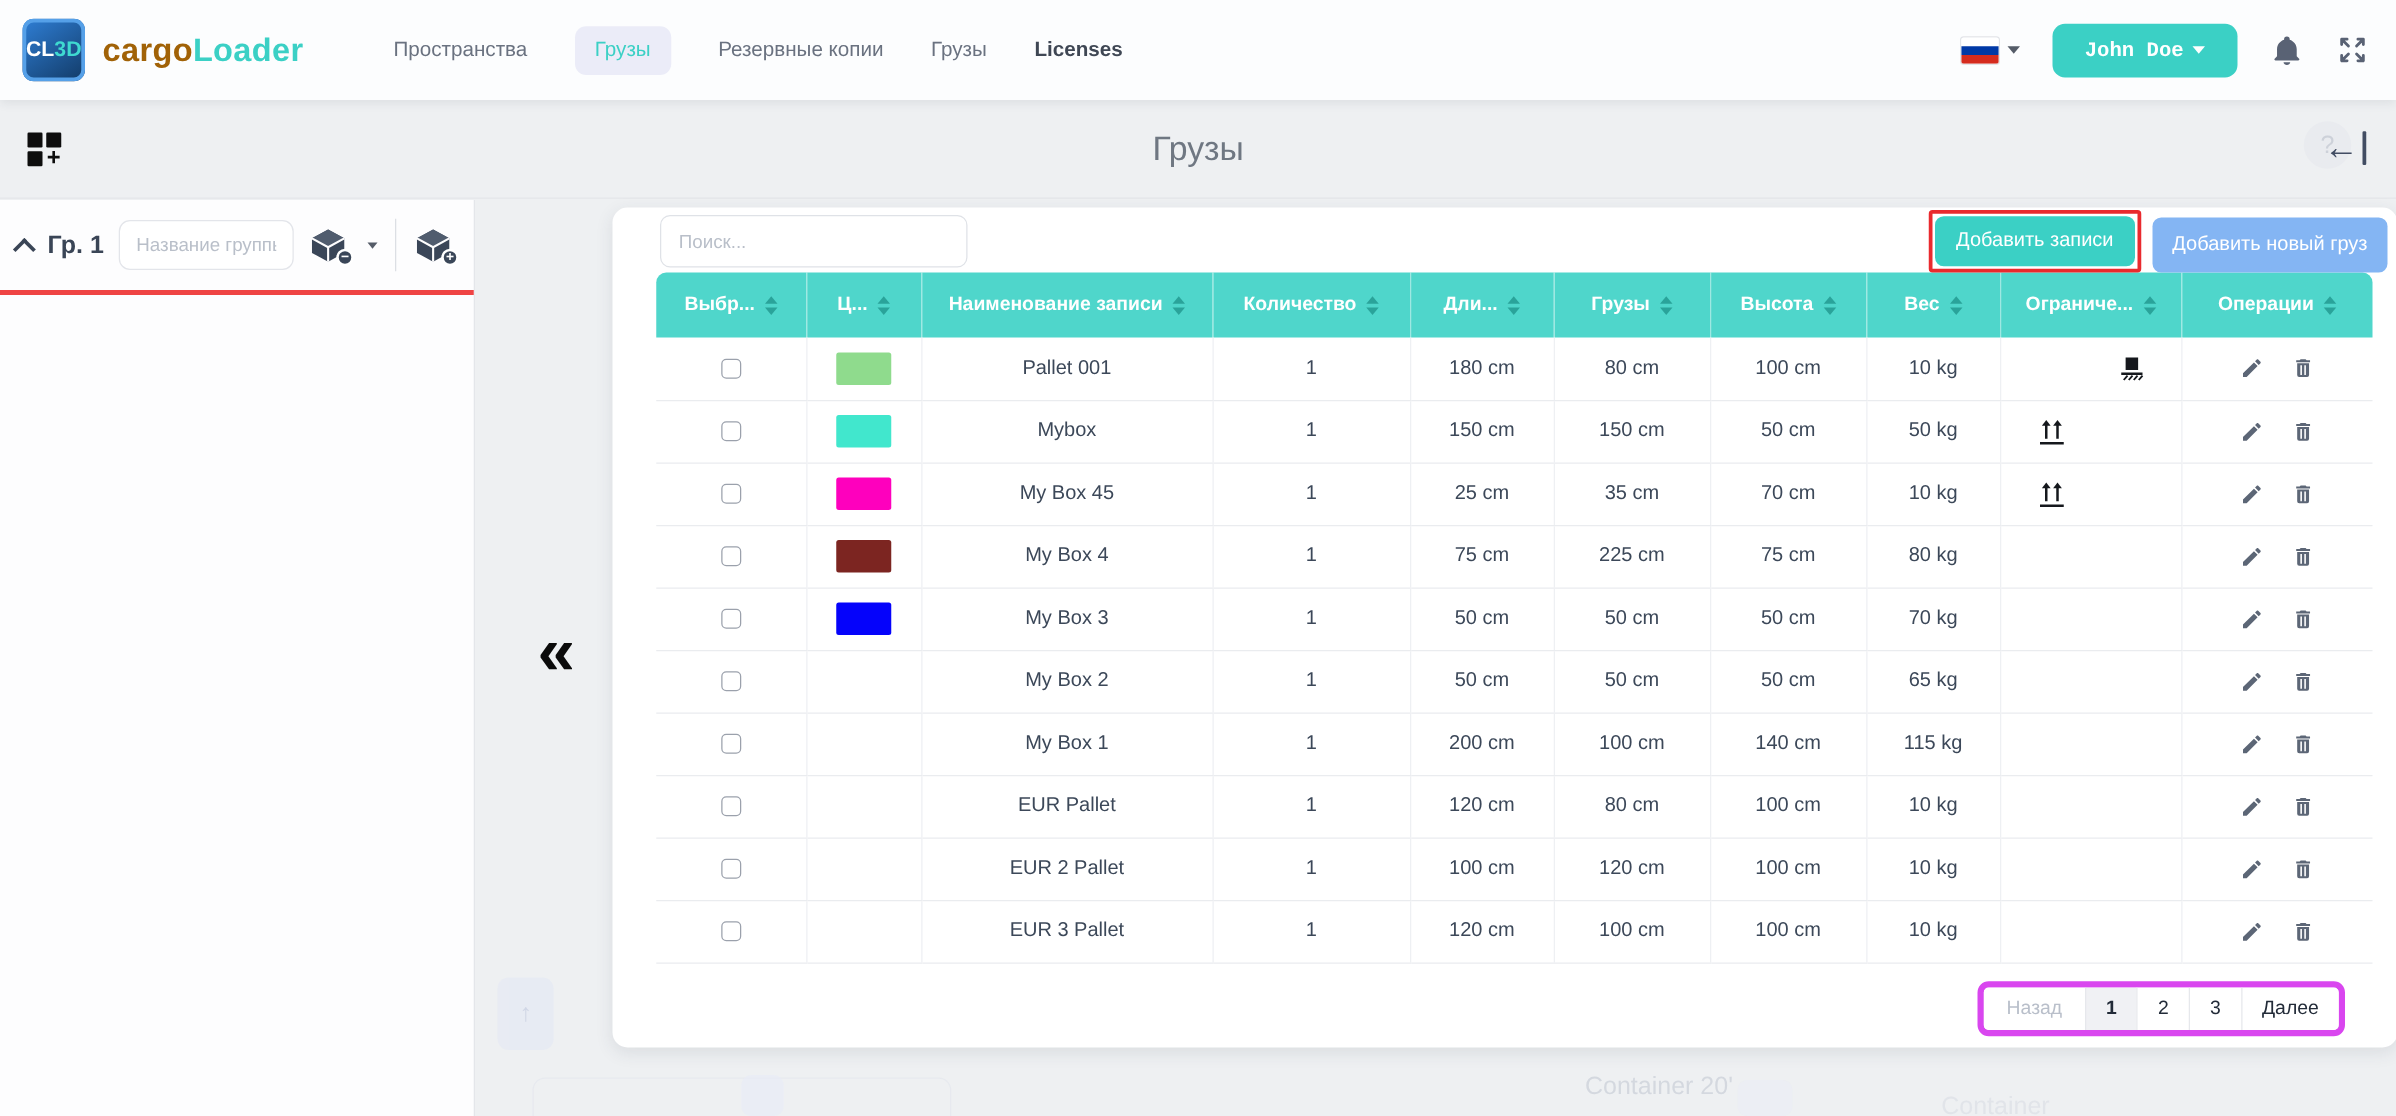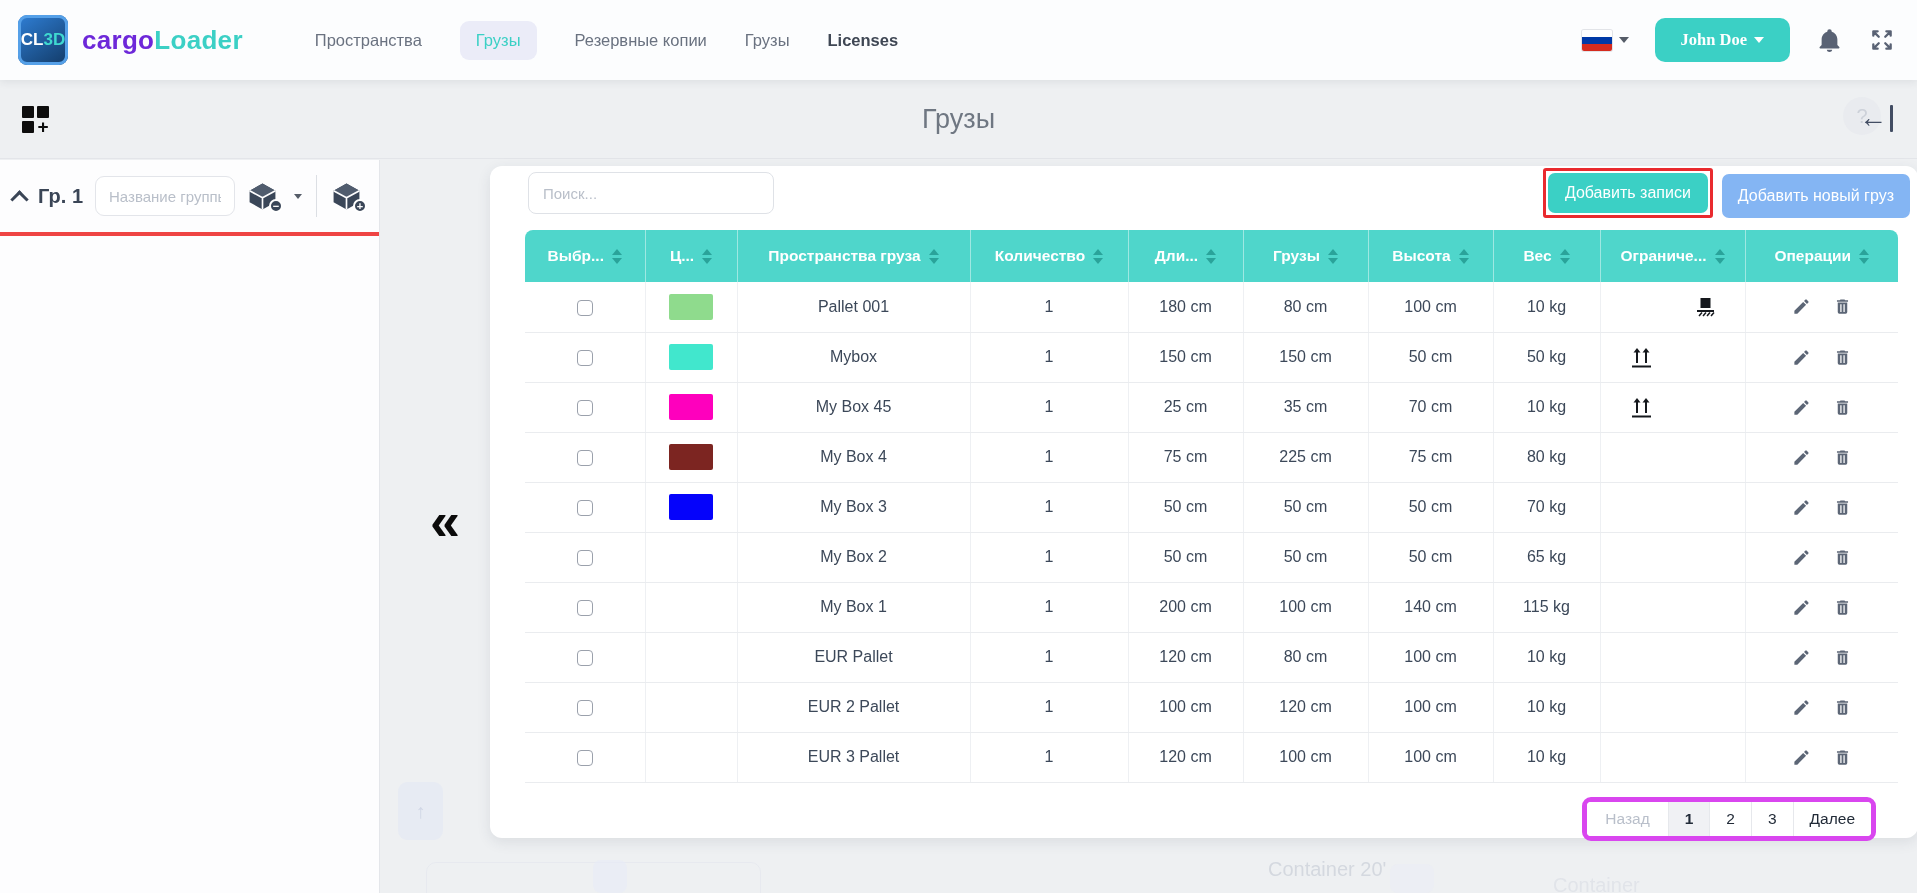--- a/index.html
+++ b/index.html
@@ -12,39 +12,39 @@
   .navbar{position:absolute;top:0;left:0;width:100%;height:80px;background:#fcfdfe;
     display:flex;align-items:center;box-shadow:0 2px 8px rgba(40,50,70,.09);z-index:6}
   .brand{display:flex;align-items:center;gap:14px;padding-left:18px;cursor:pointer}
   .logo-cube{width:50px;height:50px;border-radius:9px;flex:0 0 auto;
     background:linear-gradient(145deg,#2f7fd6,#123a66);
     box-shadow:inset 0 0 0 3px #55a0e8;
     display:flex;flex-direction:row;align-items:center;justify-content:center;
     color:#fff;font-weight:bold;font-size:17px;line-height:16px}
   .logo-cube .l2{color:#3fd9d0}
   .brand-text{font-size:26px;font-weight:bold;letter-spacing:.3px}
-  .brand-text .bg1{color:#6d28d9}
+  .brand-text .bg1{color:#a16207}
   .brand-text .bg2{color:var(--accent-teal,#3bd0c5)}
   nav{display:flex;align-items:center;gap:38px;margin-left:72px}
   .nav-item{font-size:16.5px;color:#6a7280;cursor:pointer;white-space:nowrap}
   .nav-item.active{background:var(--active-tab-bg,#ebecf8);color:var(--accent-teal,#3bd0c5);
     padding:10px 16px;border-radius:9px}
   .nav-item.strong{color:#3f4754;font-weight:700}
   .nav-right{margin-left:auto;display:flex;align-items:center;gap:26px;padding-right:22px}
   .flag-wrap{display:flex;align-items:center;cursor:pointer}
   .flag{width:30px;height:21px;display:inline-flex;flex-direction:column;border-radius:2px;
     overflow:hidden;box-shadow:0 0 0 1px #e2e4e8}
   .flag i{flex:1}
   .flag .fw{background:#ffffff}.flag .fb{background:#0039a6}.flag .fr{background:#d52b1e}
   .caret{width:0;height:0;border-left:5px solid transparent;border-right:5px solid transparent;
     border-top:6px solid #555c68;display:inline-block;margin-left:7px}
   .caret.white{border-top-color:#fff}
   .user-btn{background:var(--accent-teal,#3bd0c5);border:none;border-radius:10px;color:#fff;
     font-weight:700;font-size:16.5px;padding:12px 26px;display:flex;align-items:center;cursor:pointer;
-    font-family:Liberation Serif, serif}
+    font-family:Liberation Mono, monospace}
   .icon-btn{display:inline-flex;cursor:pointer}
   
   .strip{position:absolute;top:80px;left:0;width:100%;height:79px;border-bottom:1px solid #e3e5e9}
   .gridplus{position:absolute;left:22px;top:26px;display:grid;grid-template-columns:12px 12px;
     grid-auto-rows:12px;gap:3px;cursor:pointer}
   .gridplus i{background:#0d0d0d;border-radius:1px}
   .gridplus b{color:#0d0d0d;font-size:19px;line-height:11px;font-weight:900;text-align:center}
   .page-title{position:absolute;left:50%;top:24px;transform:translateX(-50%);
     margin:0;font-size:27px;font-weight:400;color:#6f7782}
   .collapse-right{position:absolute;right:24px;top:24px;display:flex;align-items:center;
@@ -80,21 +80,21 @@
   .toolbar{display:flex;align-items:center;height:52px;padding:2px 8px 0 38px}
   .search{width:246px;height:42px;border:1px solid #dfe2e7;border-radius:8px;padding:0 14px;
     font-size:15px;outline:none;font-family:"Liberation Sans",sans-serif;color:#3a4556}
   .tb-right{margin-left:auto;display:flex;align-items:flex-end;gap:9px}
   .red-box{border:3px solid var(--highlight-red,#e92a2e);border-radius:3px;padding:2px;display:inline-flex}
   .btn{border:none;border-radius:7px;color:#fff;font-size:16px;cursor:pointer;
     font-family:"Liberation Sans",sans-serif;white-space:nowrap}
   .btn-teal{background:var(--accent-teal,#3bd0c5);padding:11px 17px}
   .btn-blue{background:var(--add-new-blue,#84b5f3);padding:13px 16px}
   
-  .cargo-table{border-collapse:collapse;table-layout:fixed;margin:12px 7px 0 35px;width:1373px}
+  .cargo-table{border-collapse:collapse;table-layout:fixed;margin:0 7px 0 35px;width:1373px}
   .cargo-table thead th{background:var(--header-teal,#4fd6cb);color:#fff;font-size:15.5px;
     font-weight:700;height:52px;border-left:1px solid rgba(255,255,255,.45);padding:0 4px;cursor:pointer}
   .cargo-table thead th:first-child{border-left:none;border-top-left-radius:8px}
   .cargo-table thead th:last-child{border-top-right-radius:8px}
   .thwrap{display:inline-flex;align-items:center;justify-content:center}
   .sort{display:inline-flex;flex-direction:column;gap:3px;margin-left:8px}
   .sort i{width:0;height:0;border-left:5px solid transparent;border-right:5px solid transparent}
   .sort .u{border-bottom:6px solid #2aa39a}
   .sort .d{border-top:6px solid #2aa39a}
   .cargo-table tbody td{height:50px;text-align:center;font-size:16px;color:#3c4859;font-weight:500;
@@ -258,21 +258,21 @@
               </span>
             </span></th>
         <th><span class="thwrap">
               <span>Ц...</span>
               <span class="sort">
                 <i class="u"></i>
                 <i class="d"></i>
               </span>
             </span></th>
         <th><span class="thwrap">
-              <span>Пространства груза</span>
+              <span>Наименование записи</span>
               <span class="sort">
                 <i class="u"></i>
                 <i class="d"></i>
               </span>
             </span></th>
         <th><span class="thwrap">
               <span>Количество</span>
               <span class="sort">
                 <i class="u"></i>
                 <i class="d"></i>

